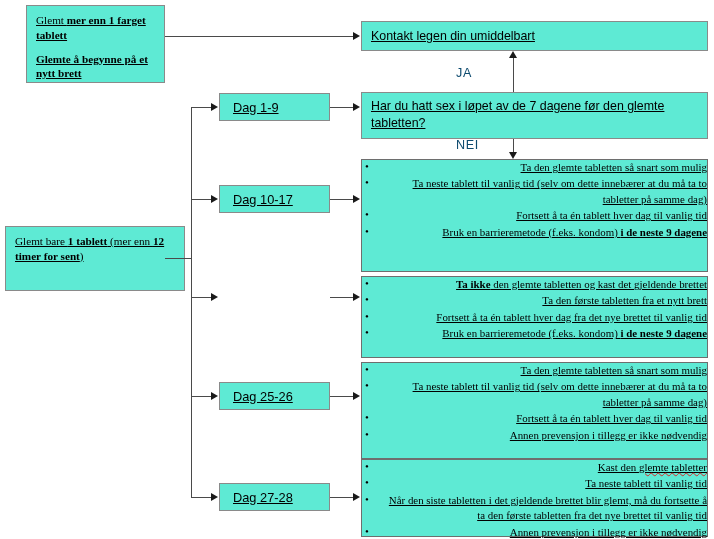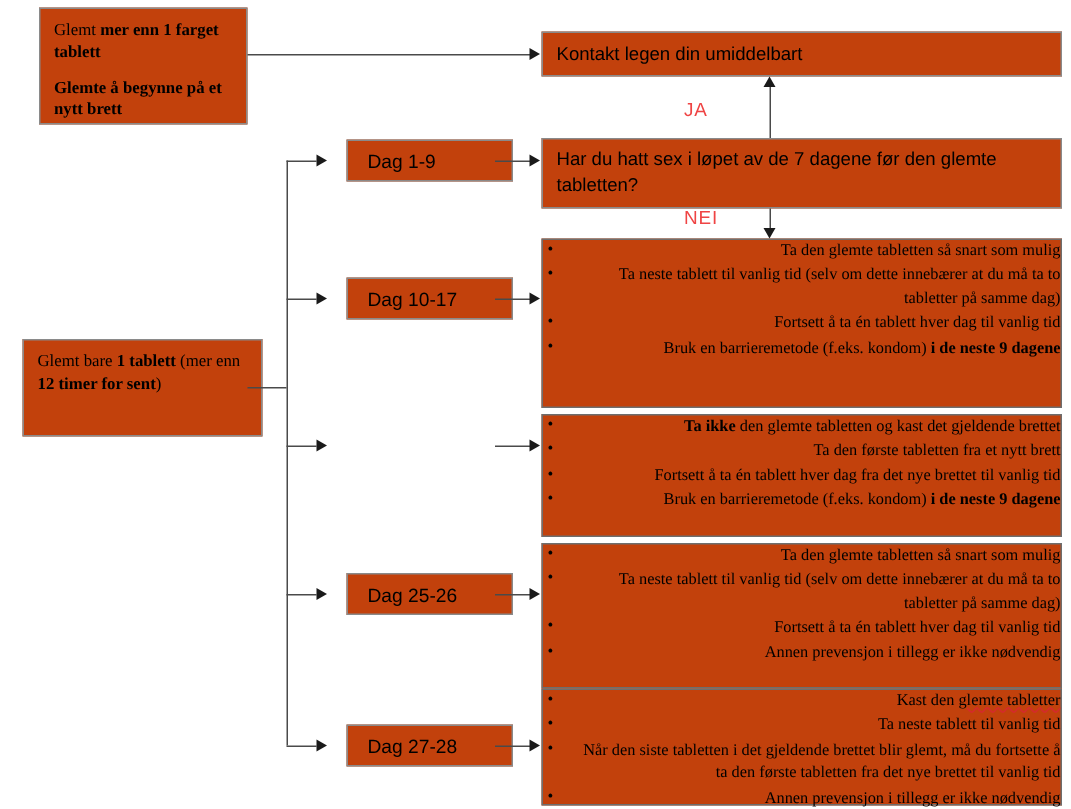--- a/index.html
+++ b/index.html
@@ -17,21 +17,22 @@
     height: 539px;
     background: #ffffff;
     overflow: hidden;
   }
 
   
   .box {
     position: absolute;
     box-sizing: border-box;
     border: 1px solid #8a8a8a;
-    background: #c2410c;
+    background: #5eead4;
+    text-decoration: underline;
   }
   .box.heavy { border-color: #6e6e6e; }
 
   .serif-box {
     font-family: "Liberation Serif", serif;
     font-size: 11.2px;
     line-height: 1.32;
     padding: 7px 8px 5px 9px;
   }
   .sans-box {
@@ -42,21 +43,20 @@
     align-items: center;
     padding-left: 9px;
   }
   .daybox {
     font-family: "Liberation Sans", sans-serif;
     font-size: 12.8px;
     display: flex;
     align-items: center;
     justify-content: flex-start;
     padding-left: 13px;
-    margin-left: 12px;
   }
 
   .bold { font-weight: bold; }
 
   
   ul.actions {
     list-style: none;
     margin: 0;
     padding: 0;
     font-family: "Liberation Serif", serif;
@@ -115,36 +115,36 @@
     border-left: 4.5px solid transparent;
     border-right: 4.5px solid transparent;
     border-top: 7px solid #1a1a1a;
   }
 
   .edge-label {
     position: absolute;
     font-family: "Liberation Sans", sans-serif;
     font-size: 12.6px;
     letter-spacing: 0.6px;
-    color: #ef4444;
+    color: #0c4a6e;
     white-space: nowrap;
   }
 </style>
 </head>
 <body>
 
 <div id="canvas">
 
   <div class="box serif-box" id="start-multiple-box" style="left:26px; top:5px; width:139px; height:78px;">
     <div id="sm-l1"><span>Glemt </span><span class="bold">mer enn 1 farget tablett</span></div>
     <div style="height:9px;"></div>
     <div id="sm-l2"><span class="bold">Glemte å begynne på et nytt brett</span></div>
   </div>
 
-  <div class="box serif-box" id="start-single-box" style="left:15px; top:226px; width:160px; height:65px;">
+  <div class="box serif-box" id="start-single-box" style="left:5px; top:226px; width:180px; height:65px;">
     <div id="ss-l1"><span>Glemt bare </span><span class="bold">1 tablett</span><span> (mer enn </span><span class="bold">12 timer for sent</span><span>)</span></div>
   </div>
 
   <div class="box sans-box" style="left:361px; top:21px; width:347px; height:30px;">
     <span>Kontakt legen din umiddelbart</span>
   </div>
 
   <div class="box" style="left:361px; top:92px; width:347px; height:47px; font-family:'Liberation Sans',sans-serif; font-size:12.4px; line-height:1.38; padding:5px 10px 0 9px; box-sizing:border-box;">
     <span>Har du hatt sex i løpet av de 7 dagene før den glemte tabletten?</span>
   </div>

